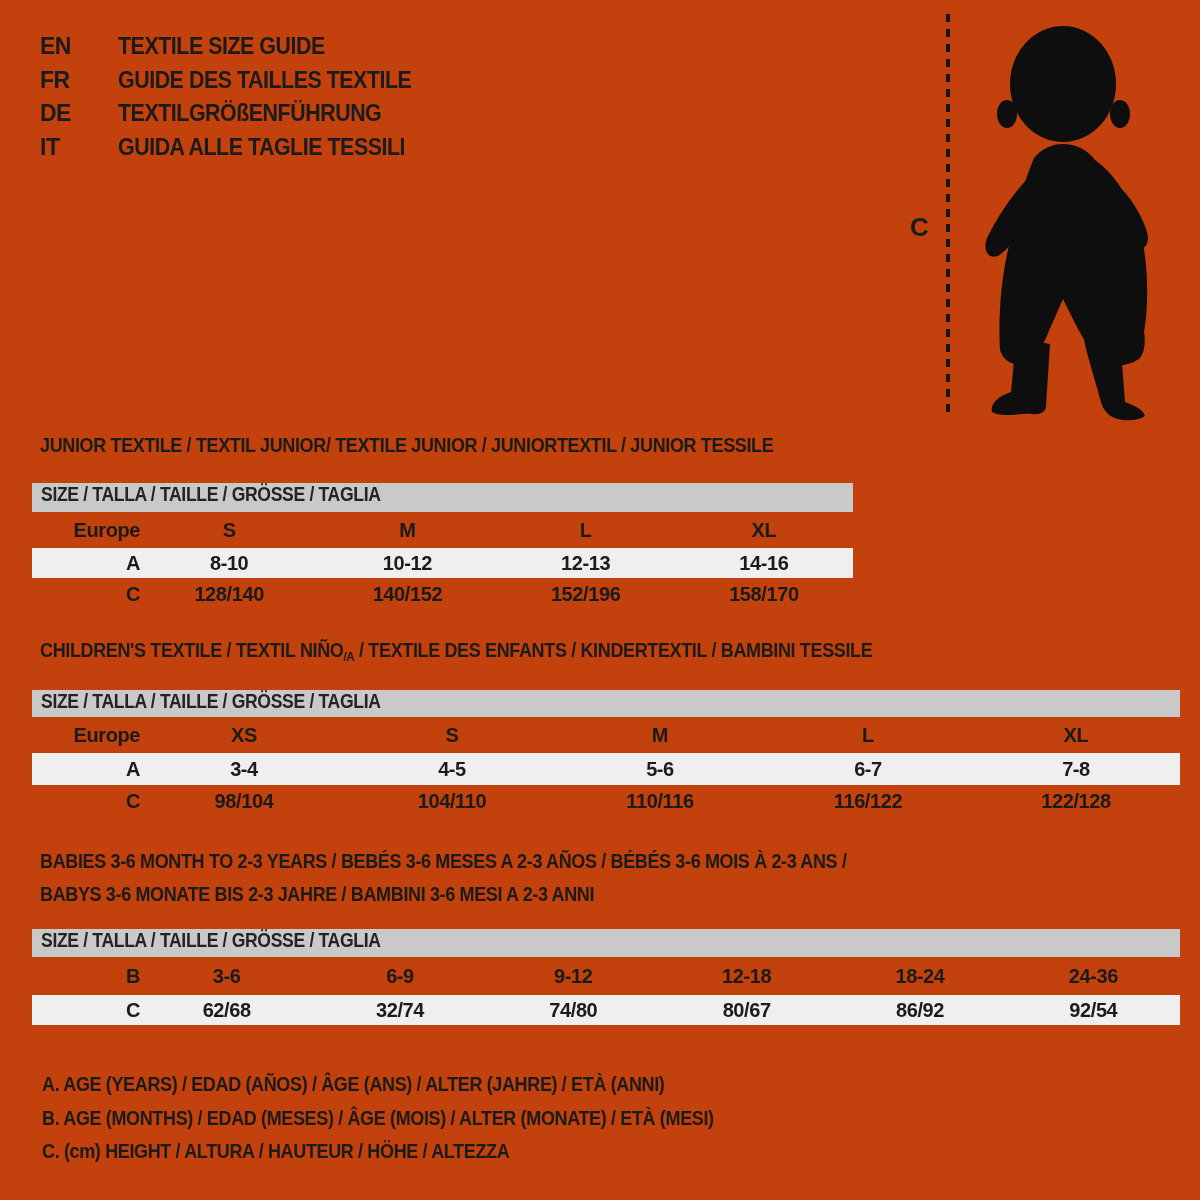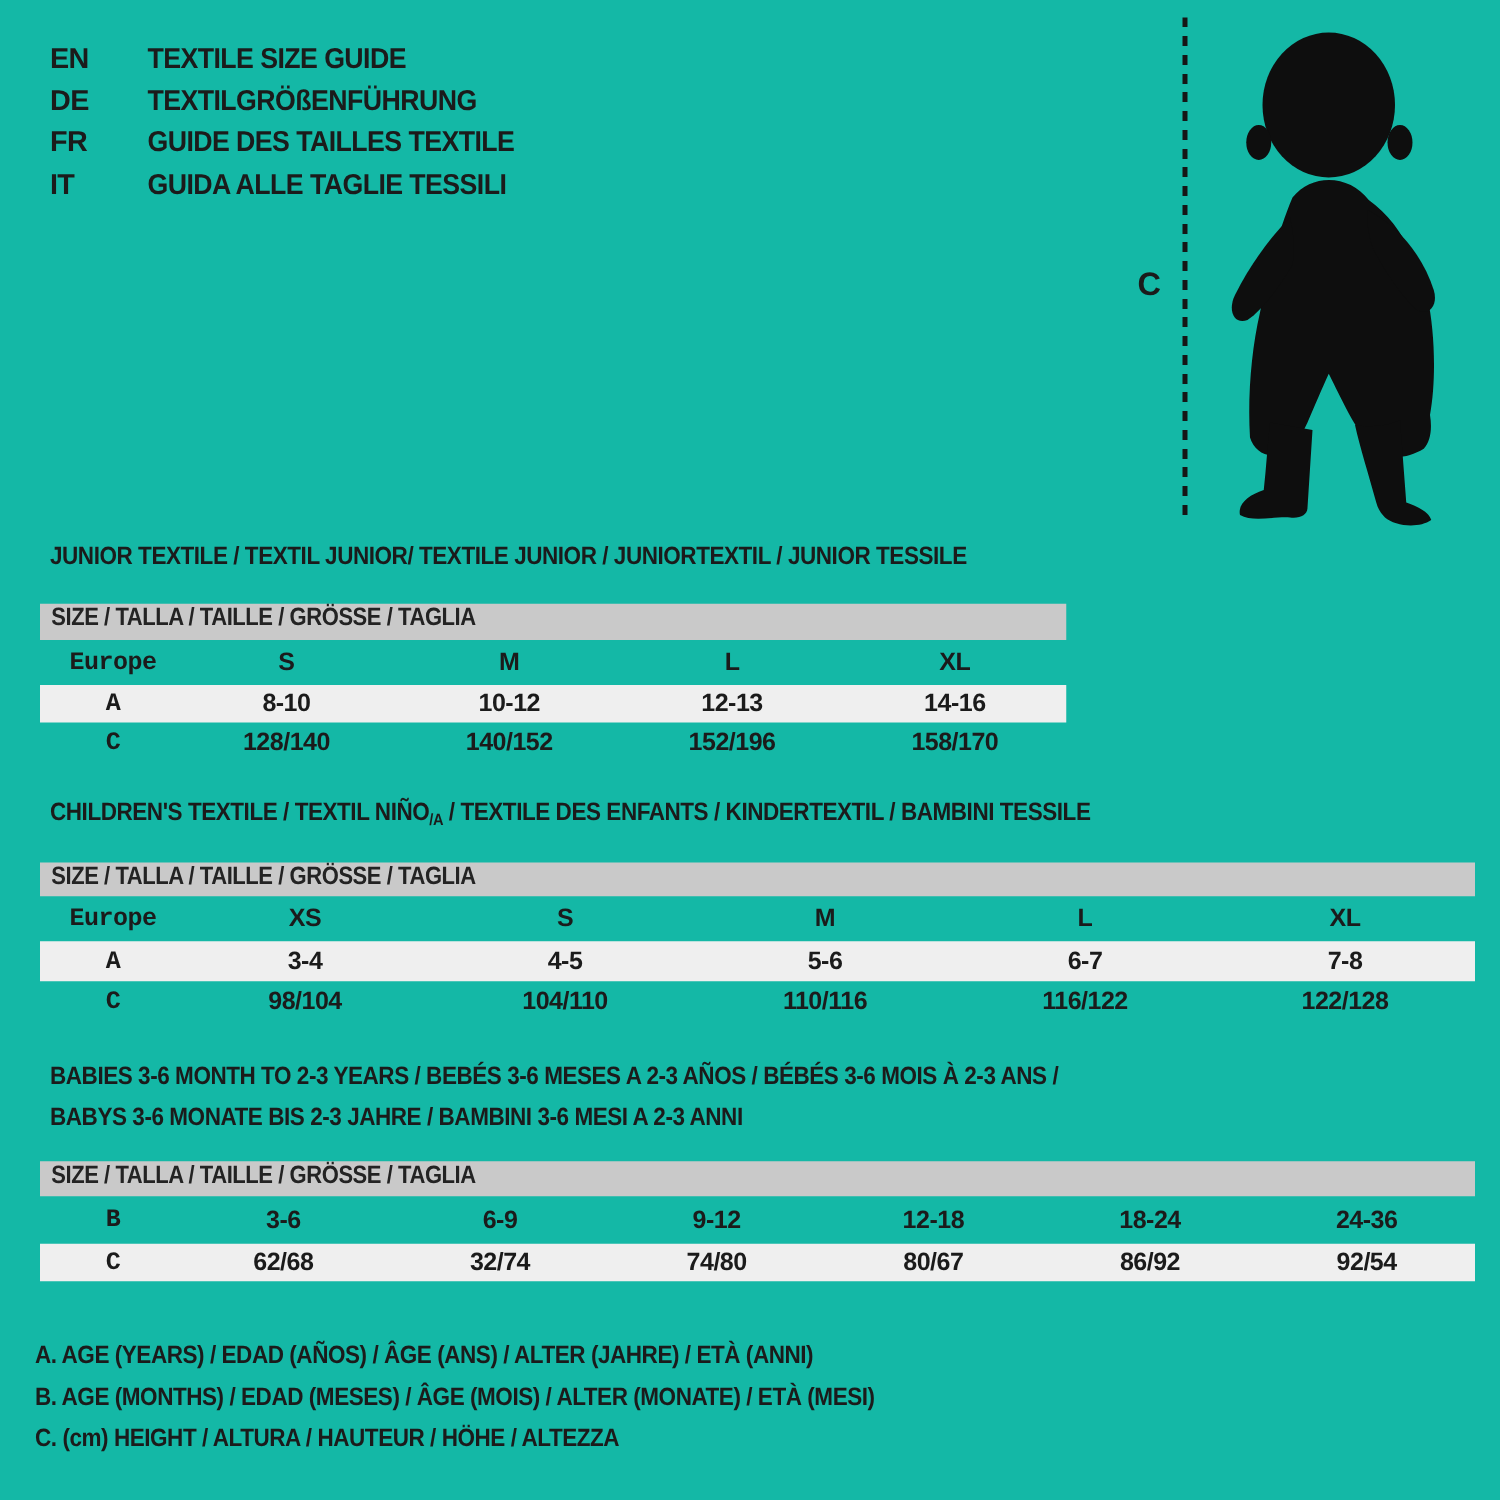--- a/index.html
+++ b/index.html
@@ -1,17 +1,17 @@
 <!DOCTYPE html>
 <html><head>
 <meta charset="utf-8">
 <style>
   html,body{margin:0;padding:0;background:#fff;}
   .page{
-    position:relative;width:1200px;height:1200px;background:#14b8a6;
+    position:relative;width:1200px;height:1200px;background:#c2410c;
     font-family:"Liberation Sans","DejaVu Sans",sans-serif;
     color:#1b1b1b;overflow:hidden;
   }
   
   .lang-block{position:absolute;left:40px;top:30px;}
   .lang-row{display:flex;height:33.5px;align-items:center;}
   .lang-code{width:78px;font-size:23px;font-weight:700;letter-spacing:-0.5px;}
   .lang-title{font-size:23px;font-weight:700;letter-spacing:-0.5px;transform:scaleX(0.93);transform-origin:left center;white-space:nowrap;}
   
   .measure-line{
@@ -31,44 +31,44 @@
   .tbl-hdr{
     background:#c9c9c9;display:flex;align-items:flex-start;padding-left:9px;
     font-size:20px;font-weight:700;letter-spacing:-0.4px;color:#232323;
   }
   .tbl-hdr .hdr-text{transform:scaleX(0.88);transform-origin:left center;white-space:nowrap;}
   .grid-row{display:grid;align-items:center;}
   .jr .grid-row{grid-template-columns:108px repeat(4,1fr);}
   .ch .grid-row{grid-template-columns:108px repeat(5,1fr);}
   .bb .grid-row{grid-template-columns:108px repeat(6,1fr);}
   .cell{text-align:center;font-size:20px;font-weight:700;letter-spacing:-0.4px;}
-  .cell.label{text-align:center;padding-left:9px;font-family:Liberation Mono, monospace;}
+  .cell.label{text-align:right;padding-left:9px;}
   .shade{background:#efefef;}
   
-  .legend{position:absolute;left:28px;top:1068px;text-align:center;}
+  .legend{position:absolute;left:42px;top:1068px;text-align:center;}
   .legend-line{height:33.5px;display:flex;align-items:center;font-size:20px;font-weight:700;
     letter-spacing:-0.4px;transform:scaleX(0.9);transform-origin:left center;white-space:nowrap;}
 </style>
 </head>
 <body>
 
 <div class="page">
 
   <div class="lang-block">
     <div class="lang-row">
       <span class="lang-code">EN</span>
       <span class="lang-title">TEXTILE SIZE GUIDE</span>
     </div>
     <div class="lang-row">
+      <span class="lang-code">FR</span>
+      <span class="lang-title">GUIDE DES TAILLES TEXTILE</span>
+    </div>
+    <div class="lang-row">
       <span class="lang-code">DE</span>
       <span class="lang-title">TEXTILGRÖßENFÜHRUNG</span>
-    </div>
-    <div class="lang-row">
-      <span class="lang-code">FR</span>
-      <span class="lang-title">GUIDE DES TAILLES TEXTILE</span>
     </div>
     <div class="lang-row">
       <span class="lang-code">IT</span>
       <span class="lang-title">GUIDA ALLE TAGLIE TESSILI</span>
     </div>
   </div>
 
   <div class="measure-line"></div>
   <div class="measure-label">C</div>
   <svg class="silhouette" width="204" height="410" viewBox="0 0 204 410" fill="#0e0e0e" xmlns="http://www.w3.org/2000/svg">

